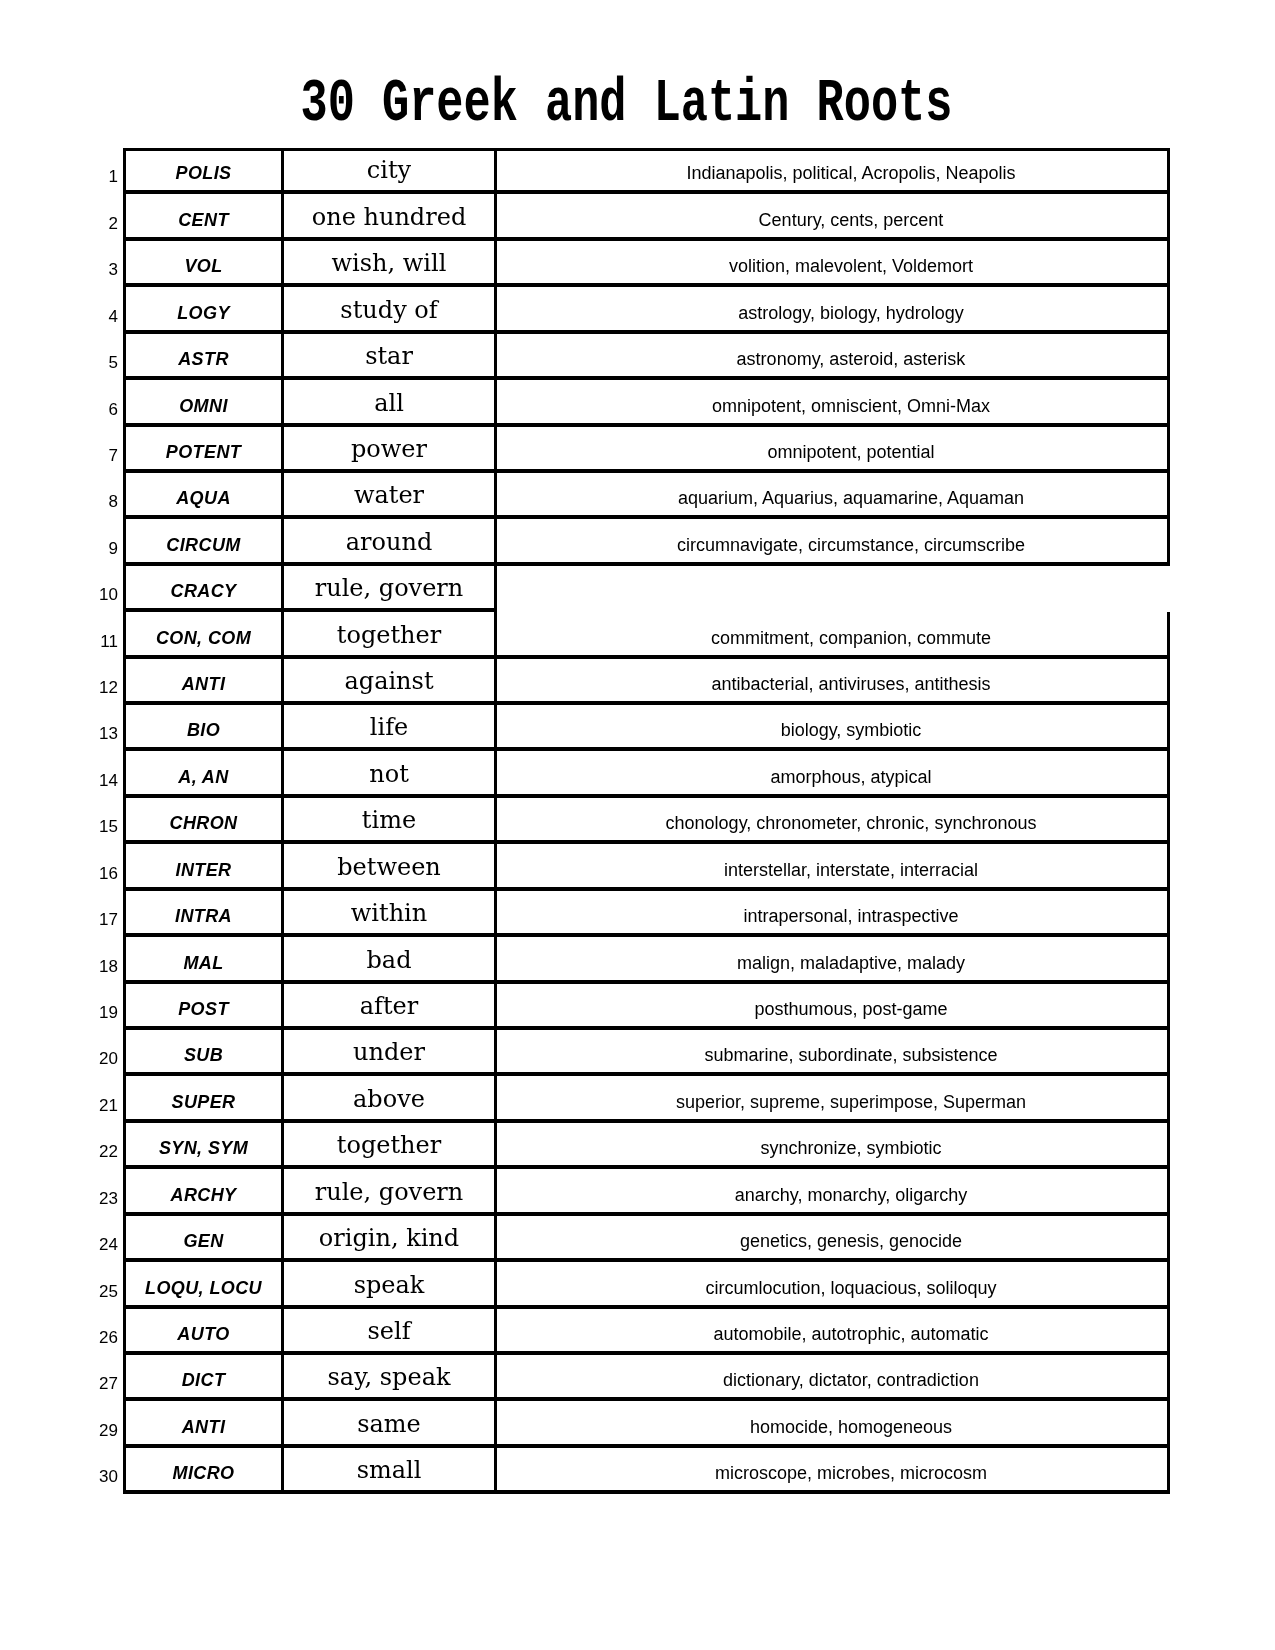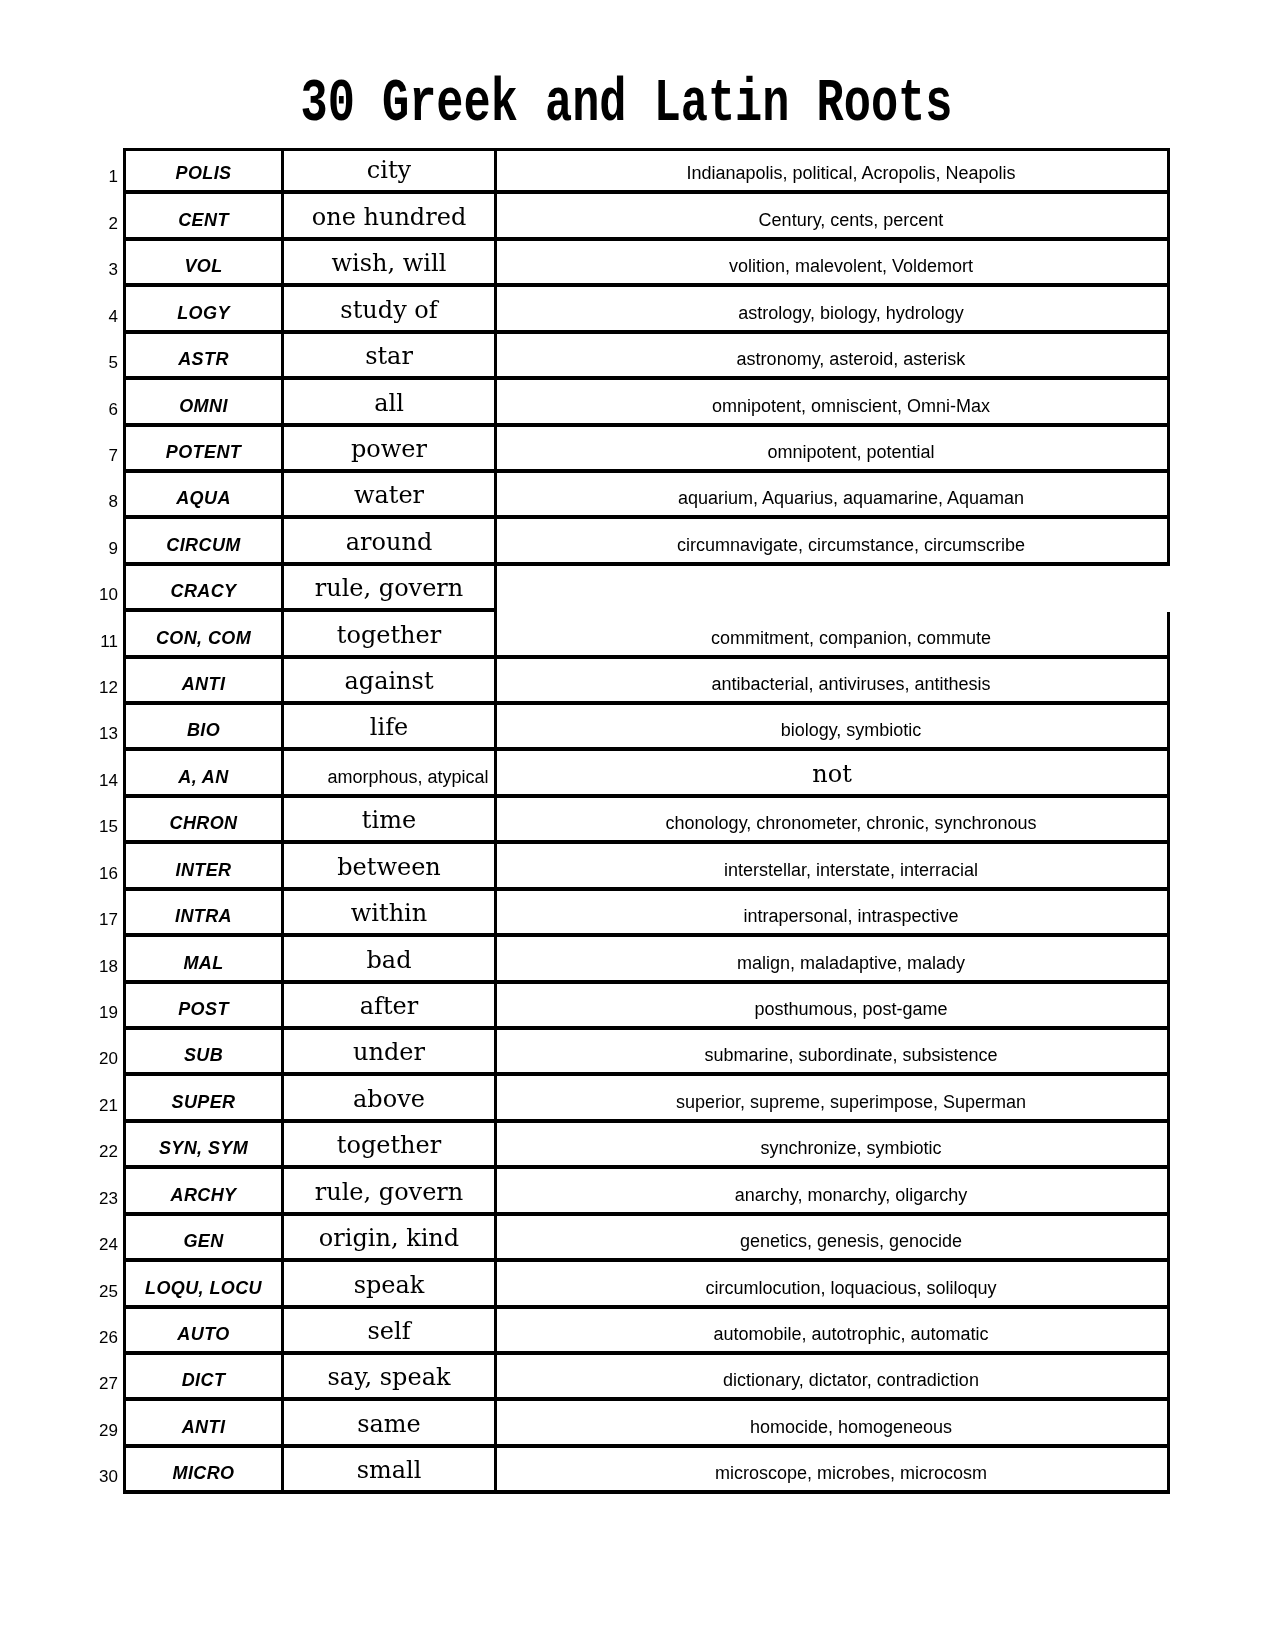--- a/index.html
+++ b/index.html
@@ -181,22 +181,22 @@
   <div class="row">
     <div class="cell num">13</div>
     <div class="cell bordered root-cell">BIO</div>
     <div class="cell bordered meaning-cell">life</div>
     <div class="cell bordered examples-cell">biology, symbiotic</div>
   </div>
 
   <div class="row">
     <div class="cell num">14</div>
     <div class="cell bordered root-cell">A, AN</div>
+    <div class="cell bordered meaning-cell">not</div>
     <div class="cell bordered examples-cell">amorphous, atypical</div>
-    <div class="cell bordered meaning-cell">not</div>
   </div>
 
   <div class="row">
     <div class="cell num">15</div>
     <div class="cell bordered root-cell">CHRON</div>
     <div class="cell bordered meaning-cell">time</div>
     <div class="cell bordered examples-cell">chonology, chronometer, chronic, synchronous</div>
   </div>
 
   <div class="row">

